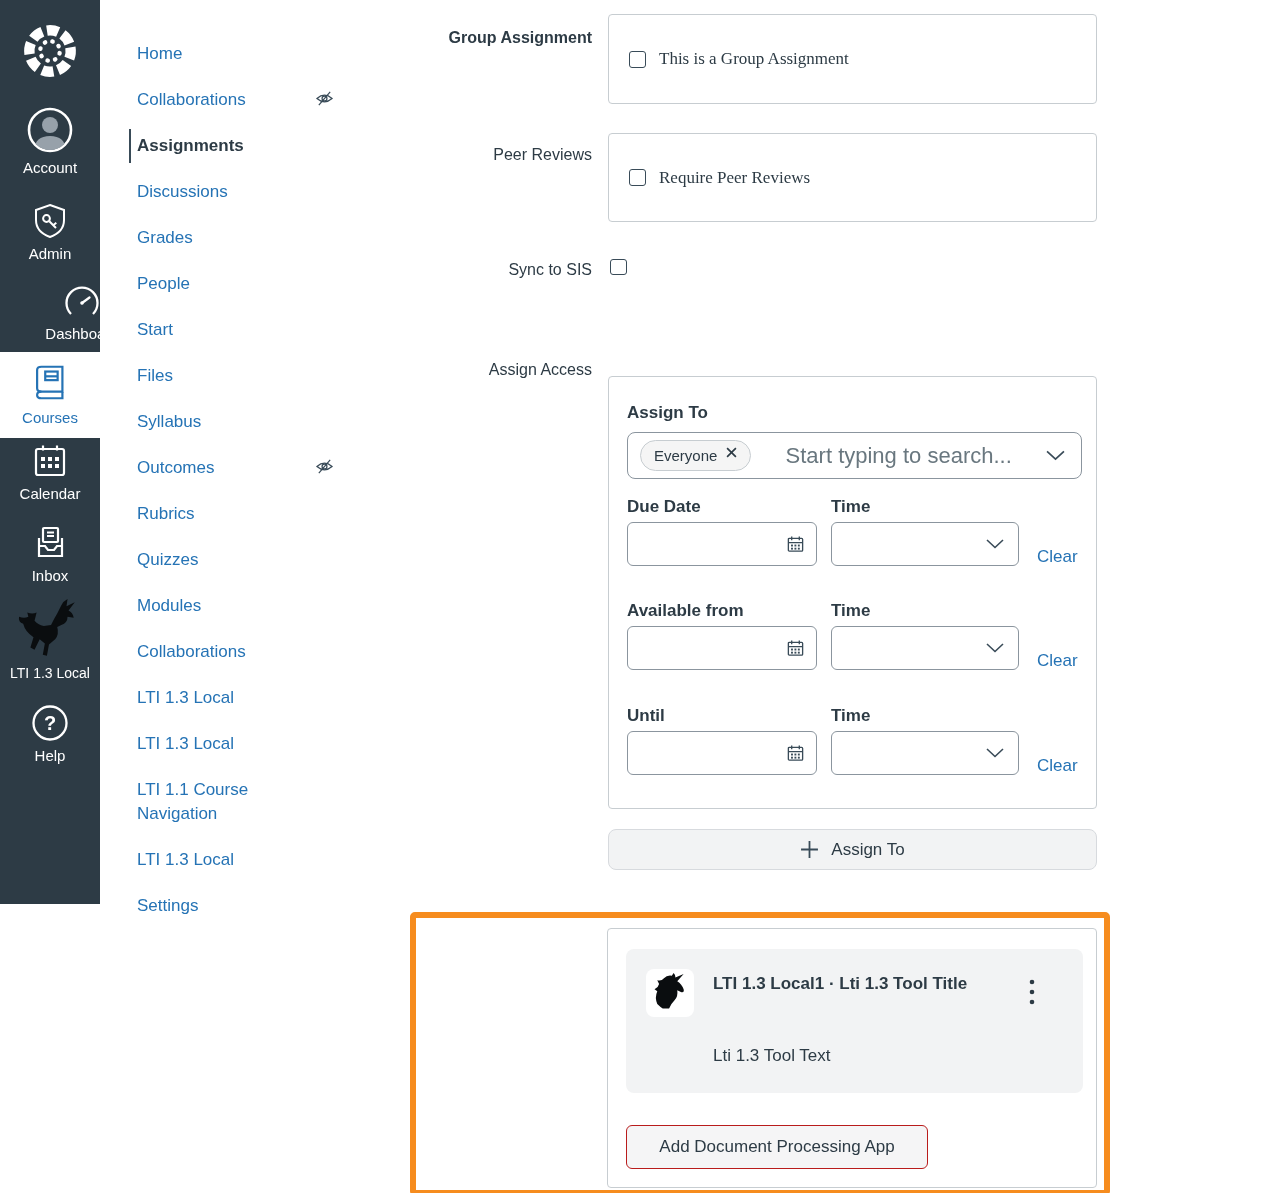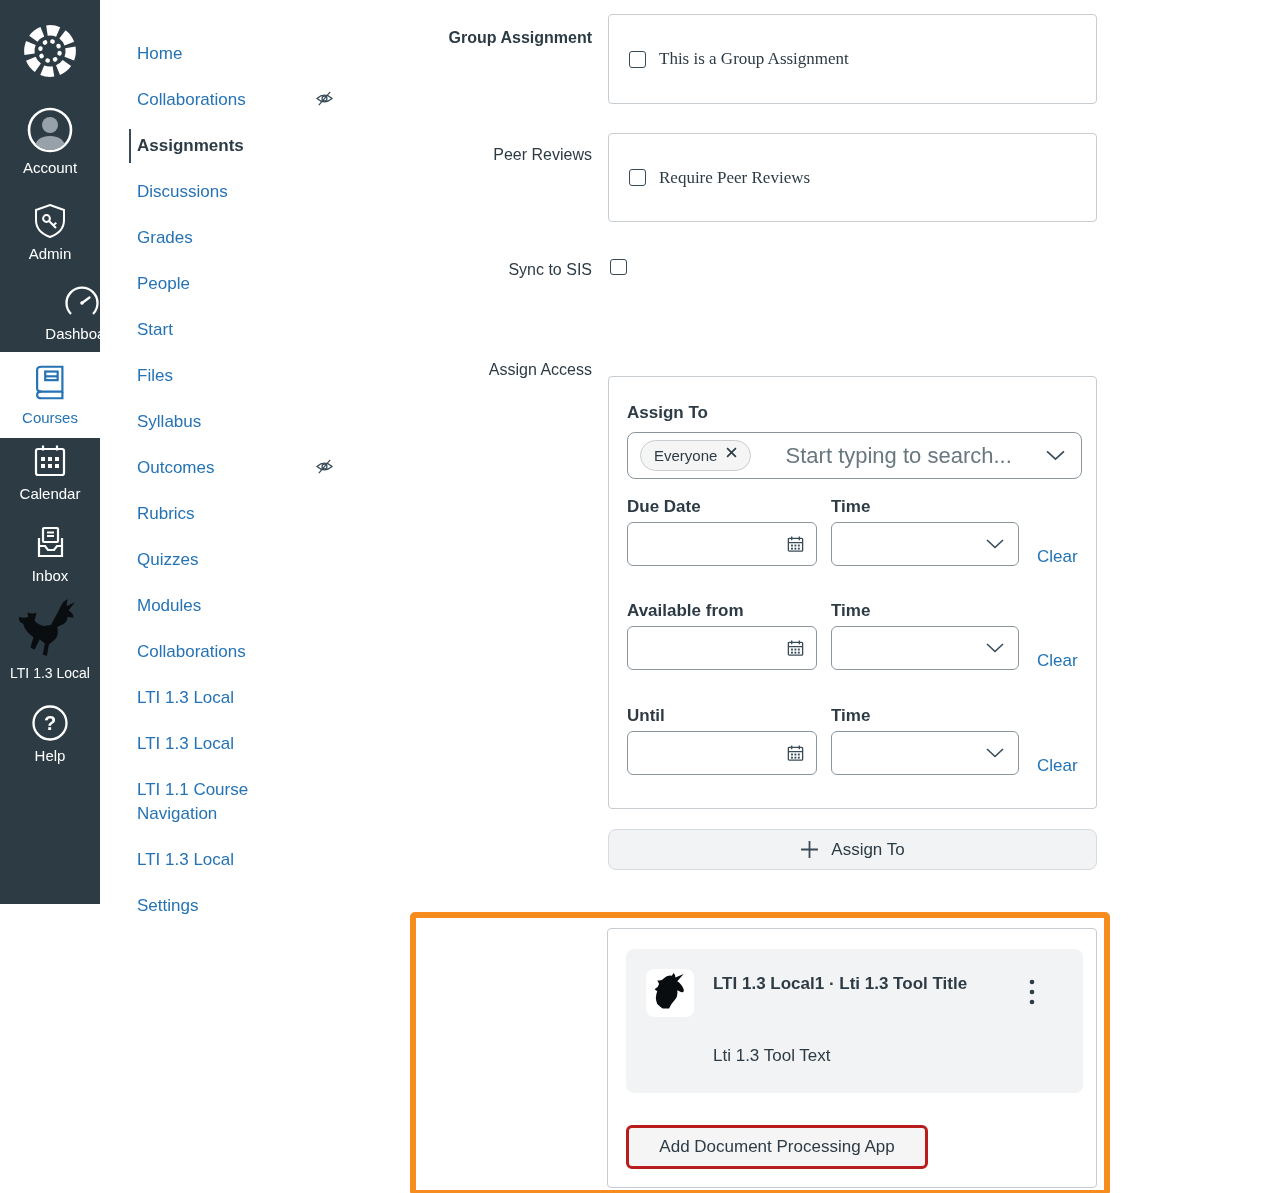--- a/index.html
+++ b/index.html
@@ -47,21 +47,21 @@
 
   
   .dp-outline { position:absolute; left:410px; top:912px; width:700px; height:284px; border:6px solid #F68C1E; border-radius:5px; z-index:1; }
   .dp-label { position:absolute; left:420px; top:936px; width:172px; text-align:right; font-size:16px; color:#2D3B45; line-height:25px; z-index:2; }
   .dp-card { position:absolute; left:607px; top:928px; width:490px; height:260px; background:#fff; border:1px solid #C7CDD1; border-radius:4px; z-index:2; }
   .app-card { position:absolute; left:18px; top:20px; width:457px; height:144px; background:#F2F3F4; border-radius:8px; }
   .app-tile { position:absolute; left:20px; top:20px; width:48px; height:48px; background:#fff; border-radius:8px; display:flex; align-items:center; justify-content:center; }
   .app-title { position:absolute; left:87px; top:21px; width:300px; font-size:17px; font-weight:bold; line-height:28px; color:#2D3B45; }
   .app-desc { position:absolute; left:87px; top:97px; font-size:17px; color:#2D3B45; }
   .kebab { position:absolute; left:395px; top:26px; width:22px; height:34px; display:flex; align-items:center; justify-content:center; cursor:pointer; }
-  .add-dp-btn { position:absolute; left:18px; top:196px; width:302px; height:44px; background:#F5F5F6; border:3px solid #b91c1c; border-radius:6px; display:flex; align-items:center; justify-content:center; font-size:17px; color:#2D3B45; cursor:pointer; }
+  .add-dp-btn { position:absolute; left:18px; top:196px; width:302px; height:44px; background:#F5F5F6; border:1px solid #b91c1c; border-radius:6px; display:flex; align-items:center; justify-content:center; font-size:17px; color:#2D3B45; cursor:pointer; }
 </style>
 </head>
 <body>
 
 <div class="stage">
 
   <nav class="gnav">
     <div class="gnav-logo">
       <svg width="58" height="58" viewBox="0 0 56 56">
         <circle cx="28" cy="28" r="20" fill="none" stroke="#fff" stroke-width="10" stroke-dasharray="11 4.7" transform="rotate(-10 28 28)"></circle>

